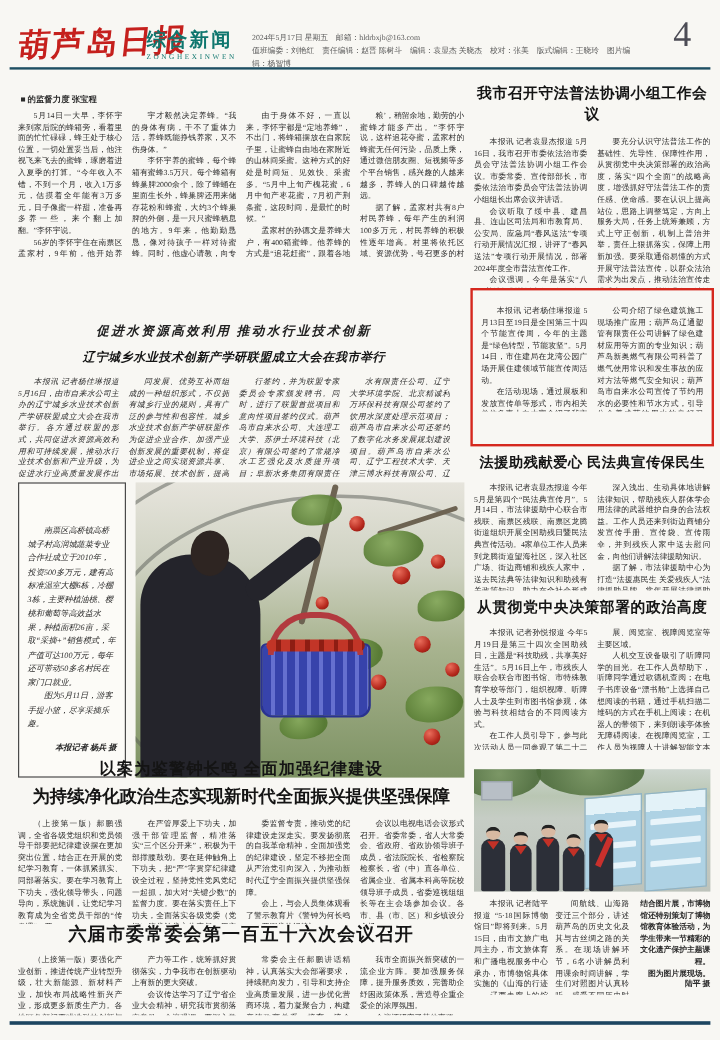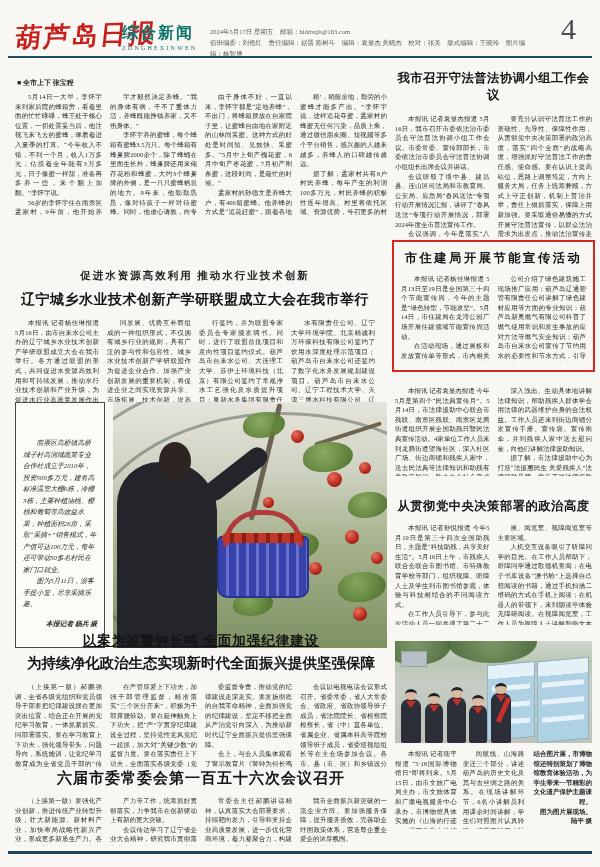--- a/index.html
+++ b/index.html
@@ -25,23 +25,23 @@
   .tcol p{text-indent:2em;}
   h1,h2,h3{font-weight:bold;color:#141414;text-align:center;}
 
   
   .left-sec{position:absolute;left:15px;top:64px;width:372px;height:785px;}
   .honey{position:absolute;top:0;left:0;right:0;}
   .honey h1{font-size:24px;letter-spacing:7px;margin-top:6px;}
   .honey .byline{font-size:7px;font-weight:bold;margin:14px 0 4px 2px;}
   .honey .cols{height:124px;}
 
-  .water{position:absolute;top:205px;left:0;right:12px;}
+  .water{position:absolute;top:205px;left:0;right:12px;font-style:italic;}
   .water .kicker{text-align:center;font-size:10.5px;font-weight:bold;letter-spacing:2px;color:#222;}
-  .water h2{font-size:14px;letter-spacing:.5px;margin-top:8px;}
+  .water h2{font-size:10px;letter-spacing:.5px;margin-top:8px;}
   .water .cols{margin-top:9px;height:84px;}
 
   .photo-row{position:absolute;top:338px;left:0;right:0;height:246px;display:flex;gap:8px;}
   .caption-box{width:90px;border:1px solid #4a4a4a;background:#fcfbf7;padding:34px 7px 8px;
                font-style:italic;font-size:6.8px;line-height:11.5px;}
   .caption-box p{text-indent:2em;margin:0;}
   .caption-credit{text-align:right;font-weight:bold;margin-top:8px;font-style:italic;font-size:6.8px;}
 
   
   .photo-cherry{position:relative;flex:1;height:246px;overflow:hidden;
@@ -55,21 +55,21 @@
   .picker-body{position:absolute;left:4px;bottom:0;width:100px;height:186px;background:#24242b;border-radius:42px 50px 0 0;}
   .picker-head{position:absolute;left:46px;top:40px;width:32px;height:38px;background:#2e2522;border-radius:50%;}
   .picker-arm{position:absolute;left:86px;top:62px;width:74px;height:20px;background:#24242b;border-radius:12px;transform:rotate(-38deg);}
   .basket{position:absolute;left:104px;bottom:50px;width:92px;height:62px;border:2px solid #2a338f;border-radius:5px 5px 10px 10px;
         background:repeating-linear-gradient(90deg,#3743ab 0 7px,#6570cf 7px 10px);}
   .basket-handle{position:absolute;left:4px;top:-28px;width:80px;height:36px;border:5px solid #b23a3f;border-bottom:none;border-radius:40px 40px 0 0;}
   .basket-fruit{position:absolute;left:3px;top:-5px;width:82px;height:10px;border-radius:5px;
         background:repeating-linear-gradient(90deg,#c23527 0 8px,#8e1d13 8px 12px);}
 
   .discipline{position:absolute;top:568px;left:0;right:0;}
-  .discipline .hl1{font-size:13.5px;letter-spacing:1px;text-decoration:underline;}
+  .discipline .hl1{font-size:13.5px;letter-spacing:1px;}
   .discipline .hl2{font-size:14.5px;margin-top:4px;}
   .discipline .cols{margin-top:9px;height:88px;}
 
   .standing{position:absolute;top:705px;left:0;right:0;}
   .standing h2{font-size:15px;letter-spacing:1px;}
   .standing .cols{margin-top:8px;height:50px;}
 
   
   .right-sec{position:absolute;left:395px;top:64px;width:197px;height:785px;}
   .right-sec h3{font-size:12.3px;letter-spacing:.5px;}
@@ -116,21 +116,21 @@
   <div class="header-info">
     <div>2024年5月17日 星期五　邮箱：hldrbxjb@163.com</div>
     <div>值班编委：刘艳红　责任编辑：赵晋 陈树斗　编辑：袁显杰 关晓杰　校对：张美　版式编辑：王晓玲　图片编辑：杨智博</div>
   </div>
   <div class="page-num">4</div>
   <div class="rule rule-top"></div>
 
   <div class="left-sec">
 
     <section class="honey">
-      <div class="byline">■ 全市上下 张宝程</div>
+      <div class="byline">■ 的监督力度 张宝程</div>
       <div class="cols">
         <div class="tcol">
             <p>5月14日一大早，李怀宇来到家后院的蜂箱旁，看着里面的忙忙碌碌，蜂王处于核心位置，一切处置妥当后，他注视飞来飞去的蜜蜂，琢磨着进入夏季的打算。“今年收入不错，不到一个月，收入1万多元，估摸着全年能有3万多元，日子像蜜一样甜，准备再多养一些，来个翻上加翻。”李怀宇说。</p>
             <p>56岁的李怀宇住在南票区孟家村，9年前，他开始养蜂，第一年只有1个蜂箱，第二年变成3个，第三年变成8个，截至目前，他养了35箱蜜蜂。</p>
           </div>
         <div class="tcol">
             <p>宇才毅然决定养蜂。“我的身体有病，干不了重体力活，养蜂既能挣钱养家，又不伤身体。”</p>
             <p>李怀宇养的蜜蜂，每个蜂箱有蜜蜂3.5万只。每个蜂箱有蜂巢脾2000余个，除了蜂蛹在里面生长外，蜂巢脾还用来储存花粉和蜂蜜，大约3个蜂巢脾的外侧，是一只只蜜蜂栖息的地方。9年来，他勤勤恳恳，像对待孩子一样对待蜜蜂。同时，他虚心请教，向专业人士学习，以弥补技术上的不足。“这个活儿，必须有信心、有耐心、有恒心，还要时常观察每一个角落，尤其是防止病虫害对蜜蜂的侵害。只要有技术上、病虫害等方面的疑惑，我立即检查蜂群，防患于未然。”</p>
           </div>
         <div class="tcol">
@@ -251,33 +251,33 @@
             <p>会议听取了绥中县、建昌县、连山区司法局和市教育局、公安局、应急局“春风送法”专项行动开展情况汇报，讲评了“春风送法”专项行动开展情况，部署2024年度全市普法宣传工作。</p>
             <p>会议强调，今年是落实“八五”普法规划关键之年，做好全民守法普法工作对我市优化法治化营商环境，提升社会治理水平至关重要，全市上下</p>
           </div>
         <div class="tcol">
             <p>要充分认识守法普法工作的基础性、先导性、保障性作用，从贯彻党中央决策部署的政治高度，落实“四个全面”的战略高度，增强抓好守法普法工作的责任感、使命感。要在认识上提高站位，思路上调整笃定，方向上服务大局，任务上统筹兼顾，方式上守正创新，机制上普治并举，责任上狠抓落实，保障上用新加强。要采取通俗易懂的方式开展守法普法宣传，以群众法治需求为出发点，推动法治宣传走进千家万户，不断增强全民法治观念，在全社会形成办事依法、遇事找法的浓厚氛围，不断提高守法普法工作水平，为打好打赢决胜之年攻坚之战提供坚强的法治保障。</p>
           </div>
       </div>
     </section>
 
     <section class="a2">
-      <h3>市住建局开展节能宣传活动</h3>
       <div class="cols">
         <div class="tcol">
             <p>本报讯 记者杨佳琳报道 5月13日至19日是全国第三十四个节能宣传周，今年的主题是“绿色转型，节能攻坚”。5月14日，市住建局在龙湾公园广场开展住建领域节能宣传周活动。</p>
             <p>在活动现场，通过展板和发放宣传单等形式，市内相关单位负责人向大家介绍了我市的海绵城市示范城市建设；辽宁城西建设工程集团有限</p>
           </div>
         <div class="tcol">
             <p>公司介绍了绿色建筑施工现场推广应用；葫芦岛辽通塑管有限责任公司讲解了绿色建材应用等方面的专业知识；葫芦岛新奥燃气有限公司科普了燃气使用常识和发生事故的应对方法等燃气安全知识；葫芦岛市自来水公司宣传了节约用水的必要性和节水方式，引导公众养成节约用水的良好习惯。同时，市住建局还在线上举办了绿色建筑科普知识竞赛活动。</p>
           </div>
       </div>
     </section>
 
     <section class="a3">
+      <h3>法援助残献爱心 民法典宣传保民生</h3>
       <div class="cols">
         <div class="tcol">
             <p>本报讯 记者袁显杰报道 今年5月是第四个“民法典宣传月”。5月14日，市法律援助中心联合市残联、南票区残联、南票区龙腾街道组织开展全国助残日暨民法典宣传活动。4家单位工作人员来到龙腾街道望海社区，深入社区广场、街边商铺和残疾人家中，送去民法典等法律知识和助残有关政策知识，助力在全社会形成扶残助残的良好氛围。</p>
           </div>
         <div class="tcol">
             <p>深入浅出、生动具体地讲解法律知识，帮助残疾人群体学会用法律的武器维护自身的合法权益。工作人员还来到街边商铺分发宣传手册、宣传袋、宣传雨伞，并到残疾人家中送去慰问金，向他们讲解法律援助知识。</p>
             <p>据了解，市法律援助中心为打造“法援惠民生 关爱残疾人”法律援助品牌，常年开展法律援助专项助残活动。本次活动，该中心深入社区街道和残疾人家庭，展开面对面宣传，同时进行“一站式”免费法律咨询服务。</p>
           </div>
       </div>
     </section>

